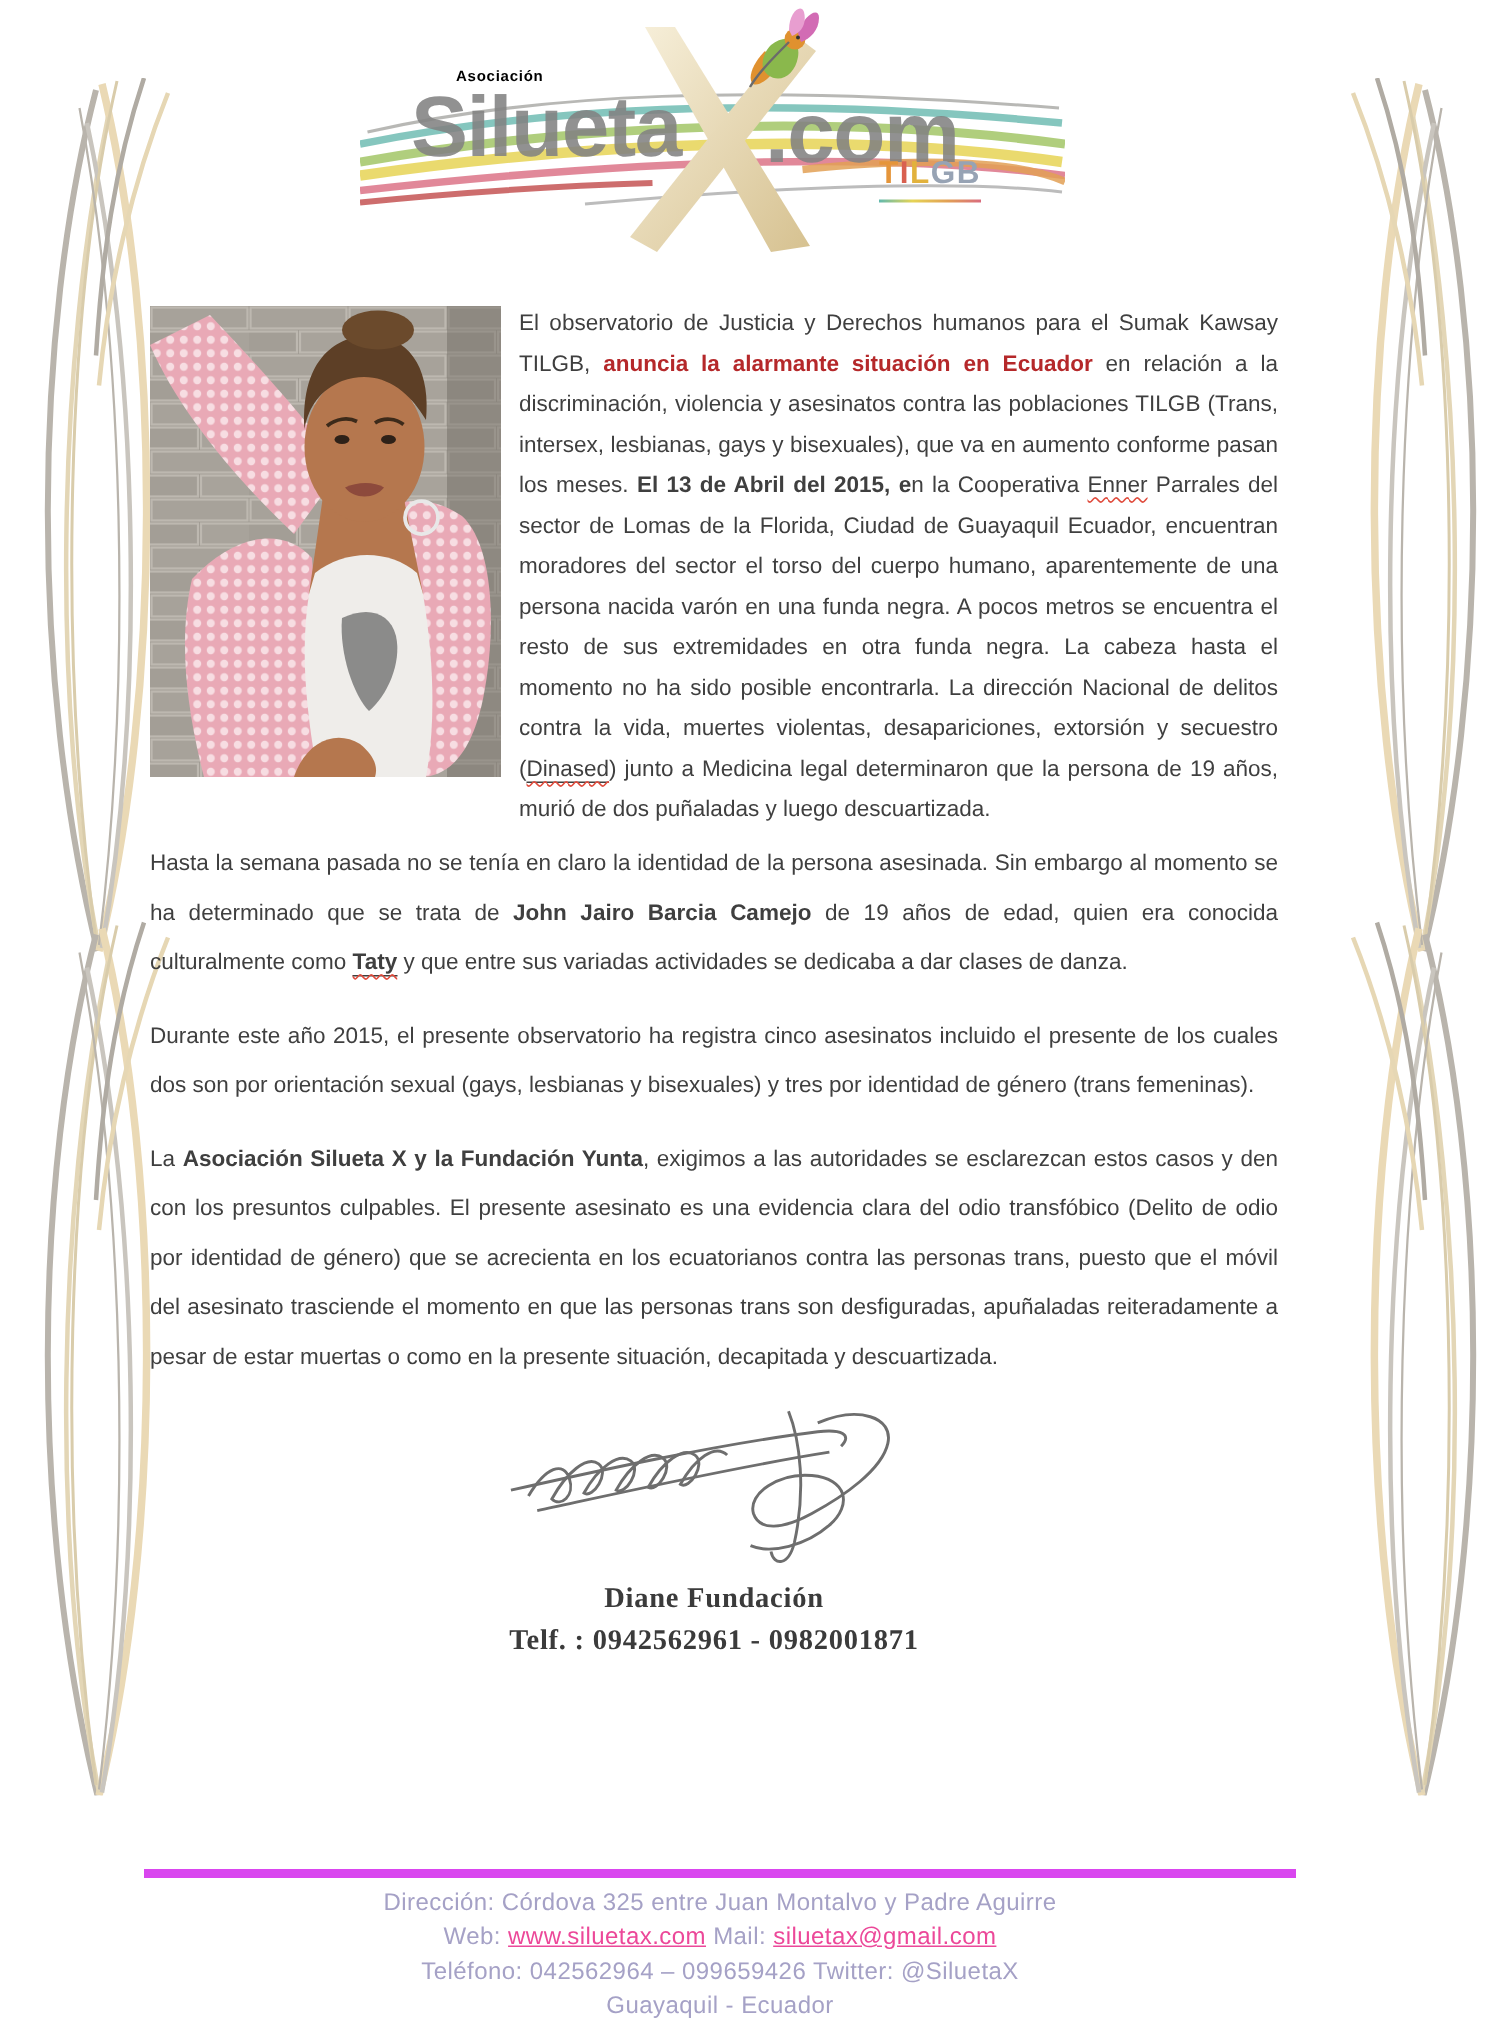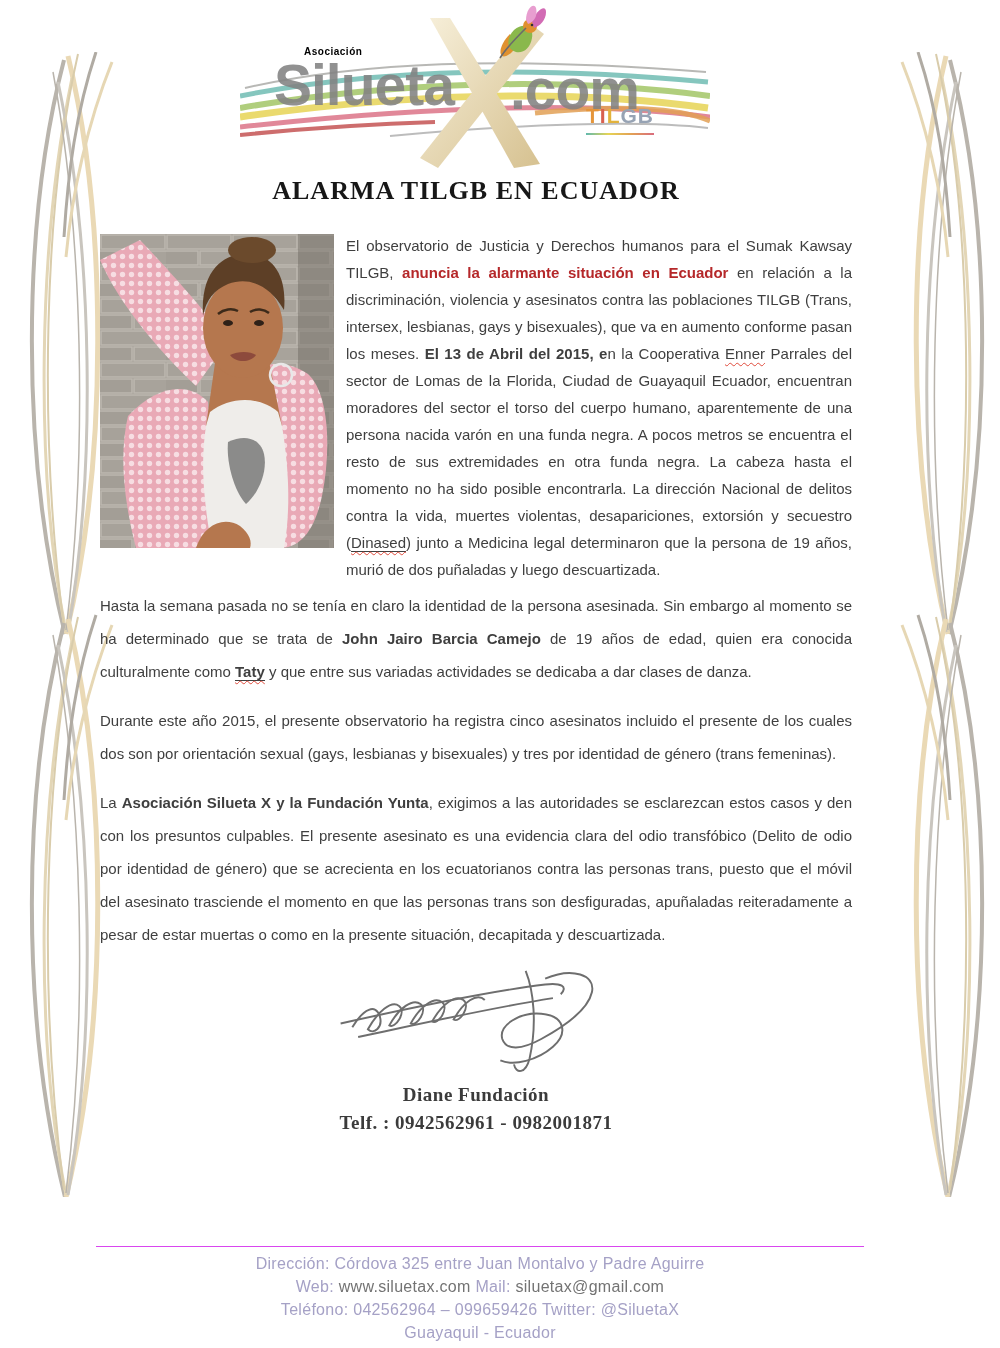--- a/index.html
+++ b/index.html
@@ -37,23 +37,23 @@
   .rs-rb{font-weight:bold;color:#b5282a;margin-top:20px;}
   .rs-ul{border-bottom:1px solid currentColor;}
   .rs-sq{text-decoration:underline;text-decoration-style:wavy;text-decoration-color:#e04b3c;text-decoration-thickness:1px;text-underline-offset:3px;}
   .quote{margin:30px 0 0 0;text-align:center;font-family:"Liberation Serif","DejaVu Serif",serif;
       font-weight:bold;font-size:19px;letter-spacing:1px;color:#c0362c;}
   .sig-wrap{text-align:center;margin-top:14px;}
   .sig{width:290px;height:112px;}
   .sig-name{margin:0;text-align:center;font-family:"Liberation Serif","DejaVu Serif",serif;
       font-weight:bold;font-size:19px;line-height:28px;color:#3b3b3b;letter-spacing:.5px;}
   
-  .footer{position:absolute;left:96px;top:1246px;width:768px;border-top:1px solid #d946ef;
+  .footer{position:absolute;left:96px;top:1246px;width:768px;border-top:6px solid #d946ef;
       padding-top:5px;text-align:center;font-size:16px;line-height:23px;color:#a5a1c6;letter-spacing:.3px;}
-  .footer a{color:#737373;cursor:pointer;}
+  .footer a{color:#ec4899;text-decoration:underline;cursor:pointer;}
   .clear{clear:both;}
 </style>
 </head>
 <body>
 
 <div class="page">
 
   <svg class="deco deco-left" viewBox="0 0 112 1145" fill="none">
     <g id="bundle">
       <path d="M56,8 C14,170 12,400 57,582" stroke="#b9b4ac" stroke-width="4"></path>
@@ -103,21 +103,20 @@
       <path d="M30,16 C30,4 38,-2 40,4 C42,12 38,18 32,20 Z" fill="#e89ed0"></path>
       <circle cx="36" cy="21" r="1.3" fill="#333"></circle>
     </svg>
     <span class="asoc">Asociación</span>
     <span class="silueta">Silueta</span>
     <span class="dotcom">.com</span>
     <span class="tilgb"><span style="color: rgb(229, 149, 58);">T</span><span style="color: rgb(217, 96, 79);">I</span><span style="color: rgb(226, 178, 60);">L</span><span style="color: rgb(151, 163, 180);">G</span><span style="color: rgb(151, 163, 180);">B</span></span>
   </div>
 
   <div class="main">
-    <h1 class="h1">ALARMA TILGB EN ECUADOR</h1>
 
     <div class="body-start">
 
       <svg class="photo" viewBox="0 0 234 314" preserveAspectRatio="none">
         <defs>
           <pattern id="bw" width="66" height="32" patternUnits="userSpaceOnUse">
             <rect width="66" height="32" fill="#9d9890"></rect>
             <rect x="1" y="1" width="64" height="14" fill="#a7a29a" stroke="#bdb8b0" stroke-width="1.5"></rect>
             <rect x="-32" y="17" width="64" height="14" fill="#a39e96" stroke="#bdb8b0" stroke-width="1.5"></rect>
             <rect x="34" y="17" width="64" height="14" fill="#a8a39b" stroke="#bdb8b0" stroke-width="1.5"></rect>

